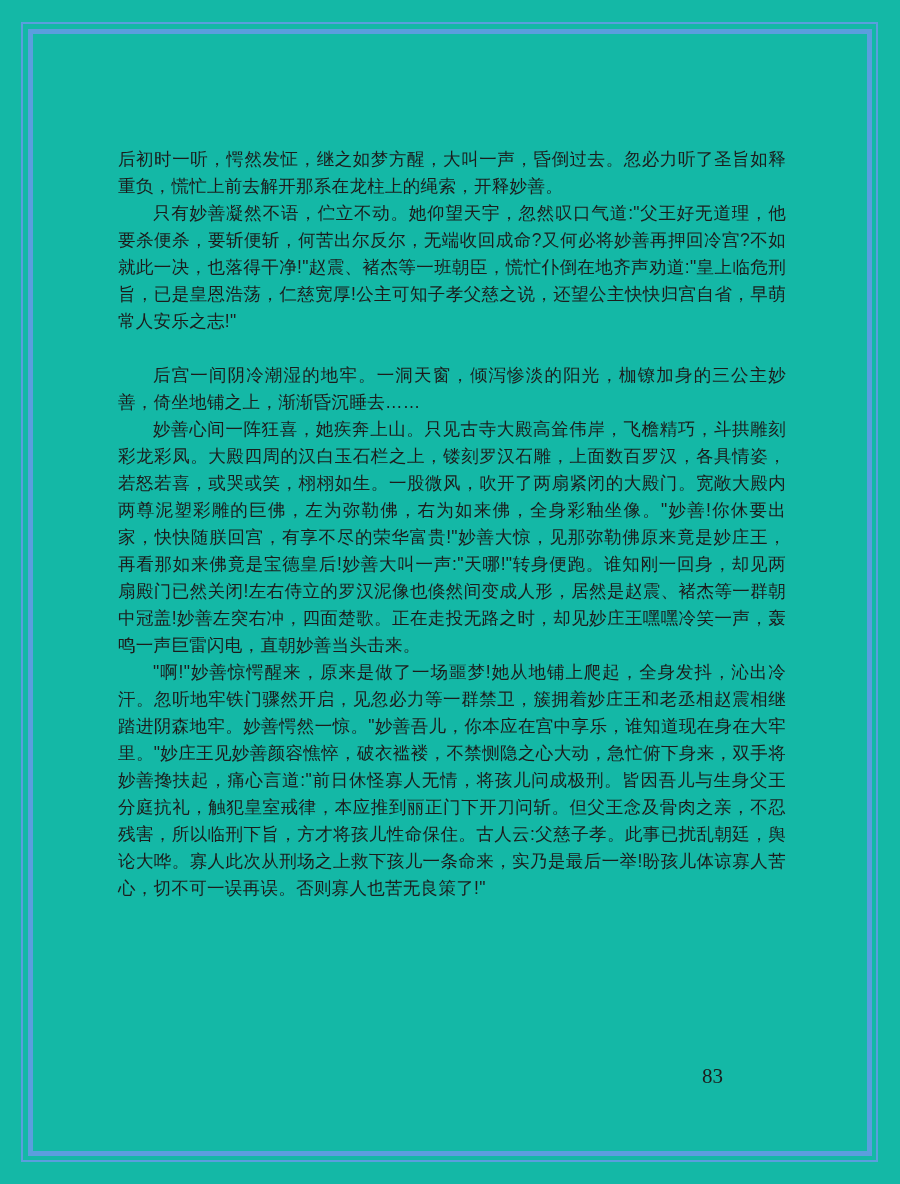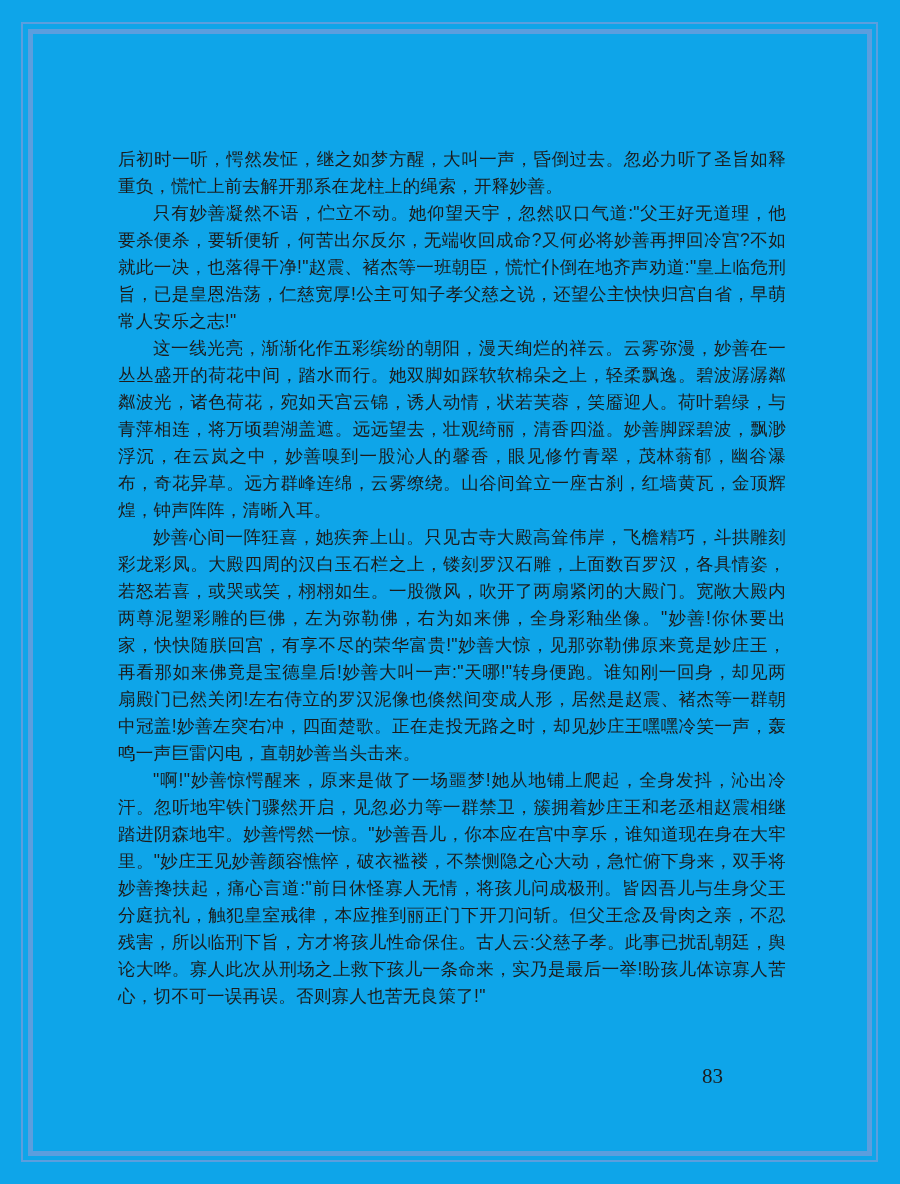--- a/index.html
+++ b/index.html
@@ -4,21 +4,21 @@
 <style>
   html, body {
     margin: 0;
     padding: 0;
     background: #ffffff;
   }
   .page {
     position: relative;
     width: 900px;
     height: 1184px;
-    background: #0ea5e9;
+    background: #14b8a6;
     overflow: hidden;
     font-family: "Liberation Sans", sans-serif;
   }
   
   .frame-outer {
     position: absolute;
     left: 21px;
     top: 22px;
     right: 22px;
     bottom: 22px;
@@ -75,20 +75,20 @@
 <body>
 
 <div class="page">
 
   <div class="frame-outer"></div>
   <div class="frame-inner"></div>
 
   <div class="text-block">
     <p>后初时一听，愕然发怔，继之如梦方醒，大叫一声，昏倒过去。忽必力听了圣旨如释重负，慌忙上前去解开那系在龙柱上的绳索，开释妙善。</p>
     <p class="indent">只有妙善凝然不语，伫立不动。她仰望天宇，忽然叹口气道:"父王好无道理，他要杀便杀，要斩便斩，何苦出尔反尔，无端收回成命?又何必将妙善再押回冷宫?不如就此一决，也落得干净!"赵震、褚杰等一班朝臣，慌忙仆倒在地齐声劝道:"皇上临危刑旨，已是皇恩浩荡，仁慈宽厚!公主可知子孝父慈之说，还望公主快快归宫自省，早萌常人安乐之志!"</p>
-    <p class="indent">这一线光亮，渐渐化作五彩缤纷的朝阳，漫天绚烂的祥云。云雾弥漫，妙善在一丛丛盛开的荷花中间，踏水而行。她双脚如踩软软棉朵之上，轻柔飘逸。碧波潺潺粼粼波光，诸色荷花，宛如天宫云锦，诱人动情，状若芙蓉，笑靥迎人。荷叶碧绿，与青萍相连，将万顷碧湖盖遮。远远望去，壮观绮丽，清香四溢。妙善脚踩碧波，飘渺浮沉，在云岚之中，妙善嗅到一股沁人的馨香，眼见修竹青翠，茂林蓊郁，幽谷瀑布，奇花异草。远方群峰连绵，云雾缭绕。山谷间耸立一座古刹，红墙黄瓦，金顶辉煌，钟声阵阵，清晰入耳。</p>
+    <p class="indent gap-before">后宫一间阴冷潮湿的地牢。一洞天窗，倾泻惨淡的阳光，枷镣加身的三公主妙善，倚坐地铺之上，渐渐昏沉睡去……</p>
     <p class="indent">妙善心间一阵狂喜，她疾奔上山。只见古寺大殿高耸伟岸，飞檐精巧，斗拱雕刻彩龙彩凤。大殿四周的汉白玉石栏之上，镂刻罗汉石雕，上面数百罗汉，各具情姿，若怒若喜，或哭或笑，栩栩如生。一股微风，吹开了两扇紧闭的大殿门。宽敞大殿内两尊泥塑彩雕的巨佛，左为弥勒佛，右为如来佛，全身彩釉坐像。"妙善!你休要出家，快快随朕回宫，有享不尽的荣华富贵!"妙善大惊，见那弥勒佛原来竟是妙庄王，再看那如来佛竟是宝德皇后!妙善大叫一声:"天哪!"转身便跑。谁知刚一回身，却见两扇殿门已然关闭!左右侍立的罗汉泥像也倏然间变成人形，居然是赵震、褚杰等一群朝中冠盖!妙善左突右冲，四面楚歌。正在走投无路之时，却见妙庄王嘿嘿冷笑一声，轰鸣一声巨雷闪电，直朝妙善当头击来。</p>
     <p class="indent">"啊!"妙善惊愕醒来，原来是做了一场噩梦!她从地铺上爬起，全身发抖，沁出冷汗。忽听地牢铁门骤然开启，见忽必力等一群禁卫，簇拥着妙庄王和老丞相赵震相继踏进阴森地牢。妙善愕然一惊。"妙善吾儿，你本应在宫中享乐，谁知道现在身在大牢里。"妙庄王见妙善颜容憔悴，破衣褴褛，不禁恻隐之心大动，急忙俯下身来，双手将妙善搀扶起，痛心言道:"前日休怪寡人无情，将孩儿问成极刑。皆因吾儿与生身父王分庭抗礼，触犯皇室戒律，本应推到丽正门下开刀问斩。但父王念及骨肉之亲，不忍残害，所以临刑下旨，方才将孩儿性命保住。古人云:父慈子孝。此事已扰乱朝廷，舆论大哗。寡人此次从刑场之上救下孩儿一条命来，实乃是最后一举!盼孩儿体谅寡人苦心，切不可一误再误。否则寡人也苦无良策了!"</p>
   </div>
 
   <div class="page-number">83</div>
 
 </div>
 
 </body></html>

